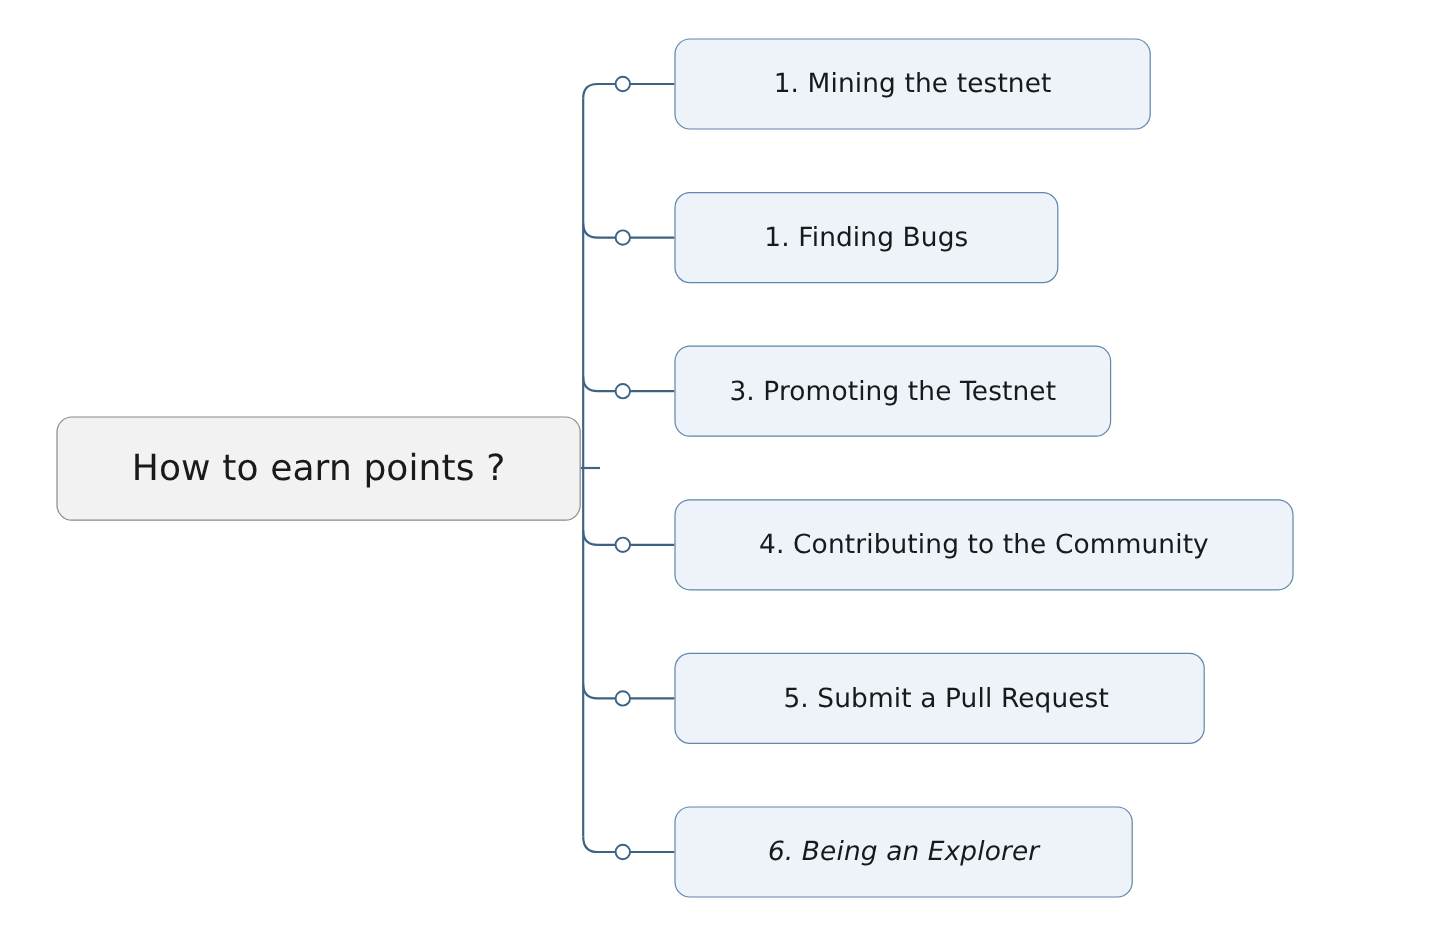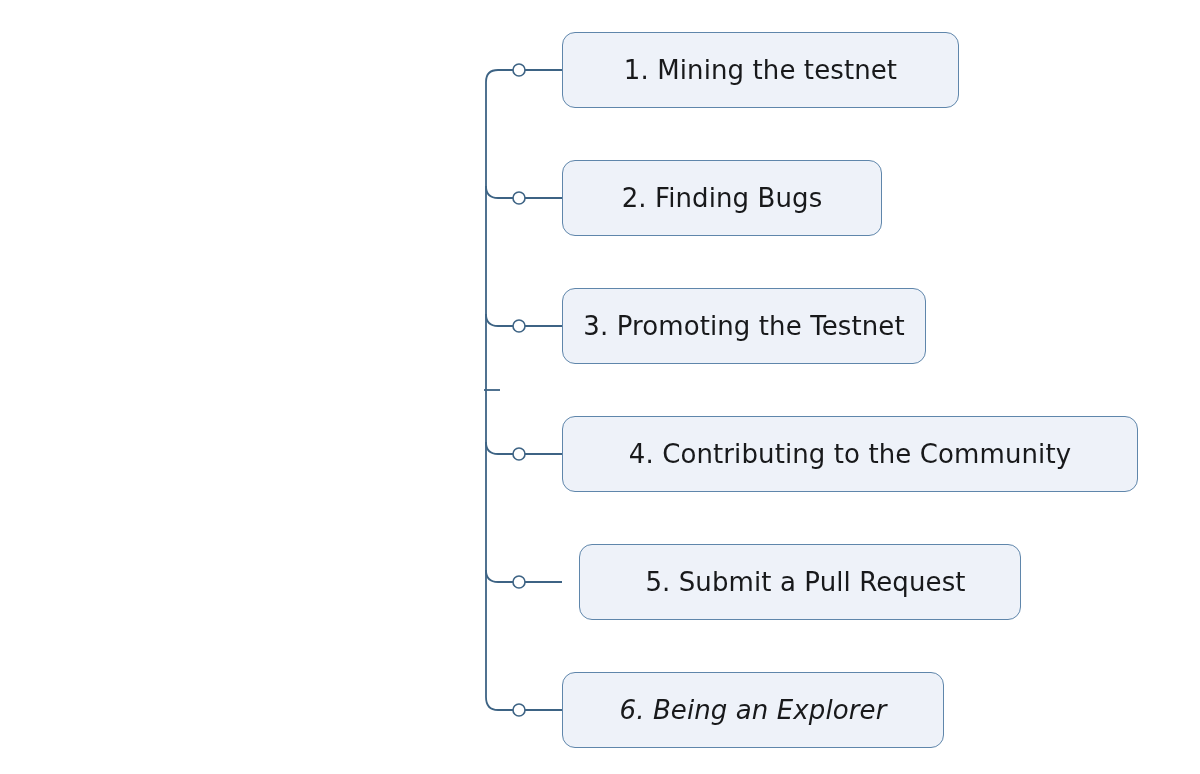--- a/index.html
+++ b/index.html
@@ -45,30 +45,30 @@
     color: #1a1a1a;
     letter-spacing: 0.1px;
   }
   .node-branch {
     background: #eef2f9;
     border: 1.4px solid #5f86ab;
     border-radius: 13px;
     height: 76px;
   }
   .node-branch .node-label {
-    font-size: 26px;
+    font-size: 22px;
     color: #18191b;
     white-space: nowrap;
     letter-spacing: 0.1px;
   }
   .n1 { left: 562px; top: 32px;  width: 397px; }
   .n2 { left: 562px; top: 160px; width: 320px; }
   .n3 { left: 562px; top: 288px; width: 364px; }
-  .n4 { left: 562px; top: 416px; width: 576px; }
-  .n5 { left: 579px; top: 544px; width: 442px; padding-left: 11px; }
+  .n4 { left: 562px; top: 416px; width: 516px; }
+  .n5 { left: 562px; top: 544px; width: 442px; padding-left: 11px; }
   .n6 { left: 562px; top: 672px; width: 382px; font-style: italic; }
 </style>
 </head>
 <body>
 
 <div id="canvas">
 
   <svg id="connectors" viewBox="0 0 1200 774" xmlns="http://www.w3.org/2000/svg">
     <g fill="none" stroke="#3d6384" stroke-width="1.8" stroke-linecap="butt">
 
@@ -97,27 +97,30 @@
     <g fill="#ffffff" stroke="#3d6384" stroke-width="1.6">
       <circle cx="519" cy="70" r="6"></circle>
       <circle cx="519" cy="198" r="6"></circle>
       <circle cx="519" cy="326" r="6"></circle>
       <circle cx="519" cy="454" r="6"></circle>
       <circle cx="519" cy="582" r="6"></circle>
       <circle cx="519" cy="710" r="6"></circle>
     </g>
   </svg>
 
+  <div class="node node-root">
+    <span class="node-label">How to earn points ?</span>
+  </div>
 
   <div class="node node-branch n1">
     <span class="node-label">1. Mining the testnet</span>
   </div>
 
   <div class="node node-branch n2">
-    <span class="node-label">2. Finding Bugs</span>
+    <span class="node-label">1. Finding Bugs</span>
   </div>
 
   <div class="node node-branch n3">
     <span class="node-label">3. Promoting the Testnet</span>
   </div>
 
   <div class="node node-branch n4">
     <span class="node-label">4. Contributing to the Community</span>
   </div>
 

